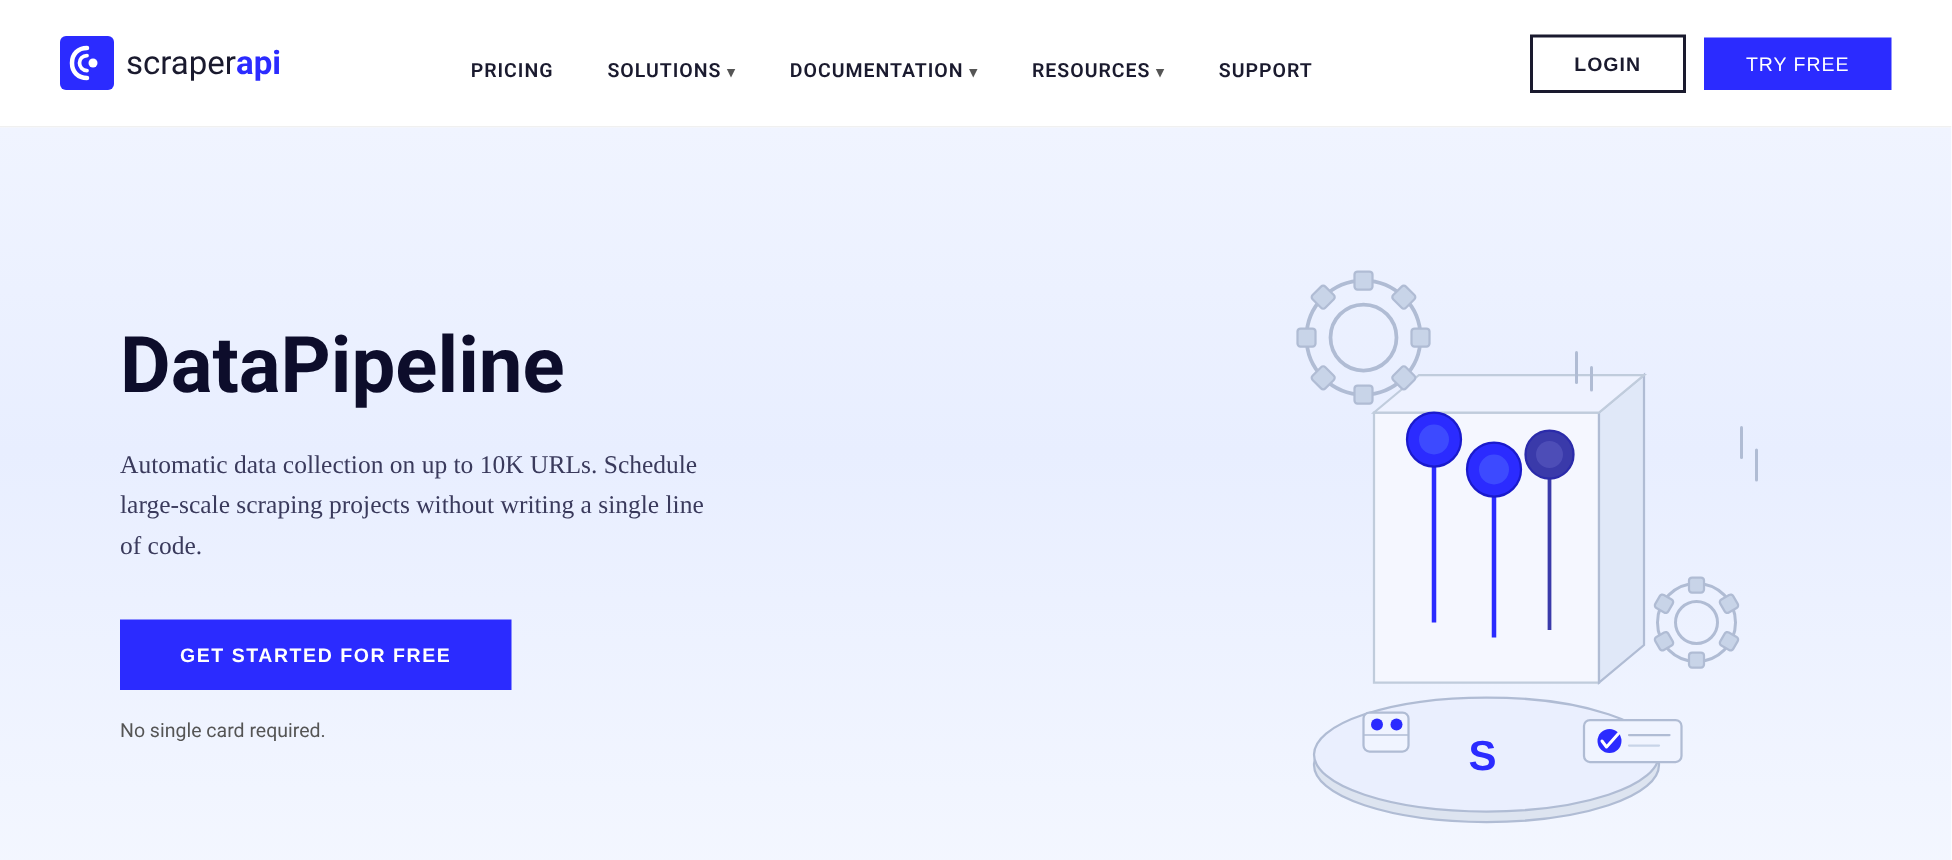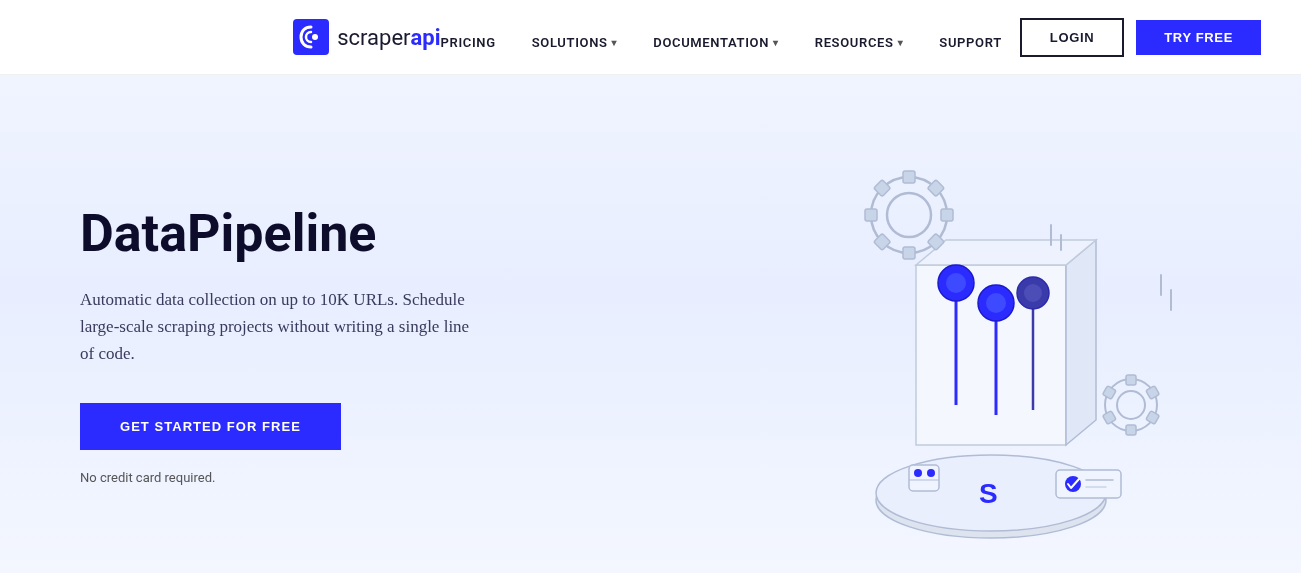--- a/index.html
+++ b/index.html
@@ -8,23 +8,23 @@
       background: #ffffff;
       width: 1301px;
       min-height: 573px;
       overflow-x: hidden;
     }
 
     
     nav {
       display: flex;
       align-items: center;
-      justify-content: flex-end;
+      justify-content: space-between;
       padding: 13px 40px;
-      height: 75px;
+      height: 85px;
       background: #fff;
       border-bottom: 1px solid #f0f0f0;
     }
     .nav-logo {
       display: flex;
       align-items: center;
       gap: 8px;
       text-decoration: none;
     }
     .logo-icon {
@@ -77,21 +77,21 @@
       color: #1a1a2e;
       cursor: pointer;
       text-transform: uppercase;
       margin-left: 18px;
     }
     .btn-try-free {
       padding: 10px 28px;
       border: none;
       background: #2b2bff;
       font-size: 13px;
-      font-weight: 700;
+      font-weight: 400;
       letter-spacing: 0.05em;
       color: #fff;
       cursor: pointer;
       text-transform: uppercase;
     }
 
     
     .hero {
       background: linear-gradient(180deg, #f0f4ff 0%, #e8eeff 40%, #f5f8ff 100%);
       min-height: 498px;
@@ -202,21 +202,21 @@
     <button class="btn-login">LOGIN</button>
     <button class="btn-try-free">TRY FREE</button>
   </div>
 </nav>
 
 <section class="hero">
   <div class="hero-content">
     <h1 class="hero-title">DataPipeline</h1>
     <p class="hero-description">Automatic data collection on up to 10K URLs. Schedule large-scale scraping projects without writing a single line of code.</p>
     <button class="btn-get-started">GET STARTED FOR FREE</button>
-    <p class="no-credit-card">No credit card required.</p>
+    <p class="no-credit-card">No single card required.</p>
   </div>
 
   <div class="hero-illustration">
     <svg class="illustration-svg" viewBox="0 0 460 420" fill="none" xmlns="http://www.w3.org/2000/svg">
 
       <ellipse cx="230" cy="365" rx="115" ry="38" fill="#dde4f0" stroke="#b0bcd4" stroke-width="1.5"></ellipse>
       <ellipse cx="230" cy="358" rx="115" ry="38" fill="#eaeffe" stroke="#b0bcd4" stroke-width="1.5"></ellipse>
 
       <text x="218" y="368" font-size="28" font-weight="700" fill="#2b2bff" font-family="Arial">S</text>
 

